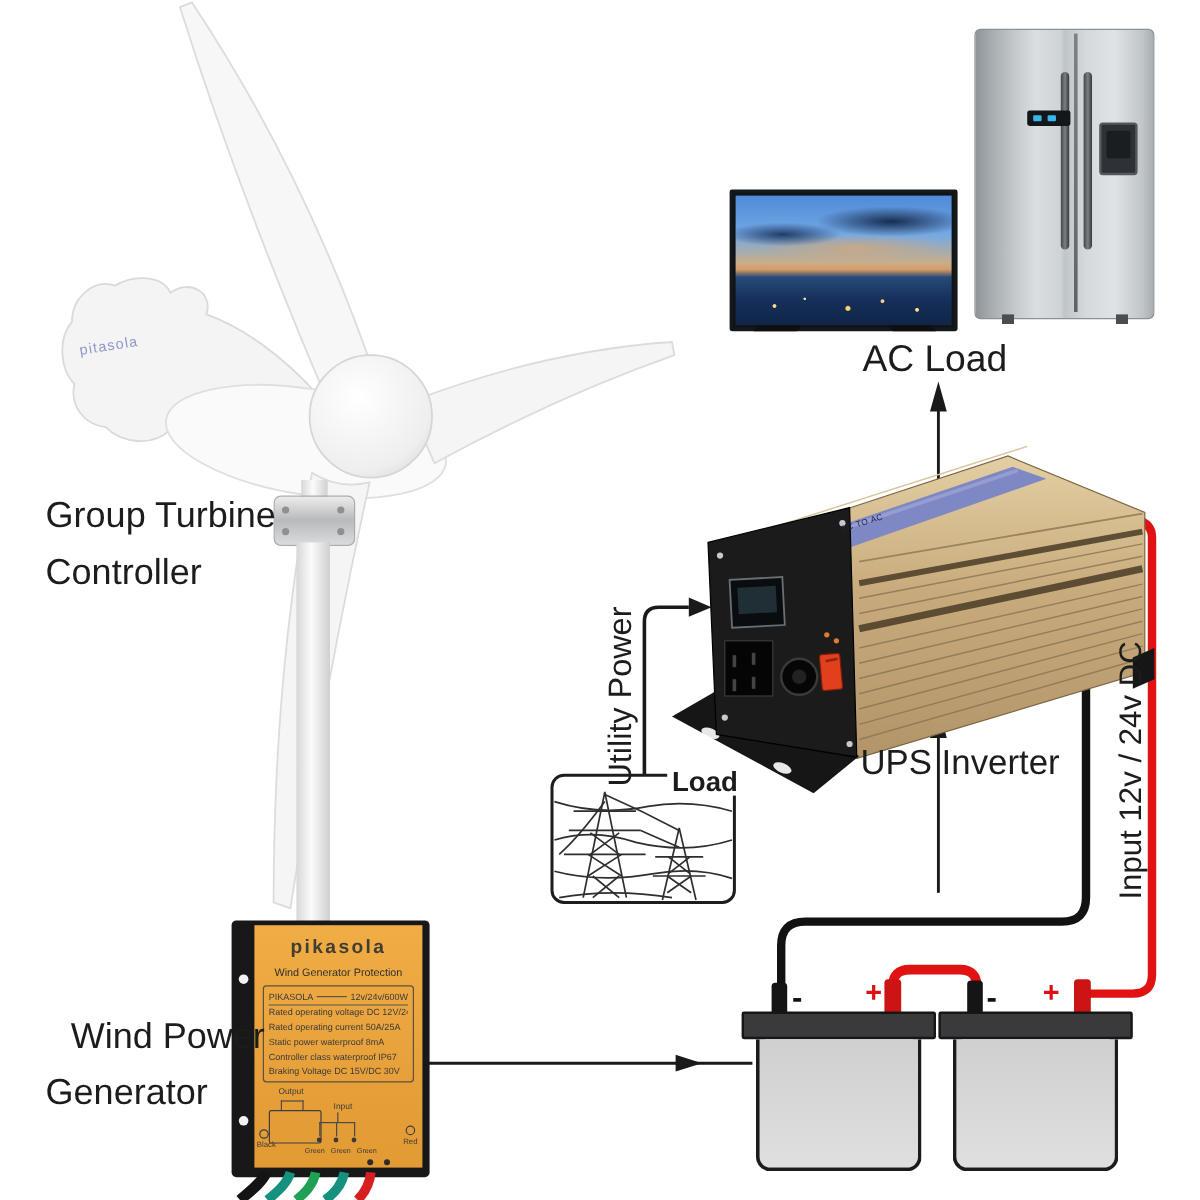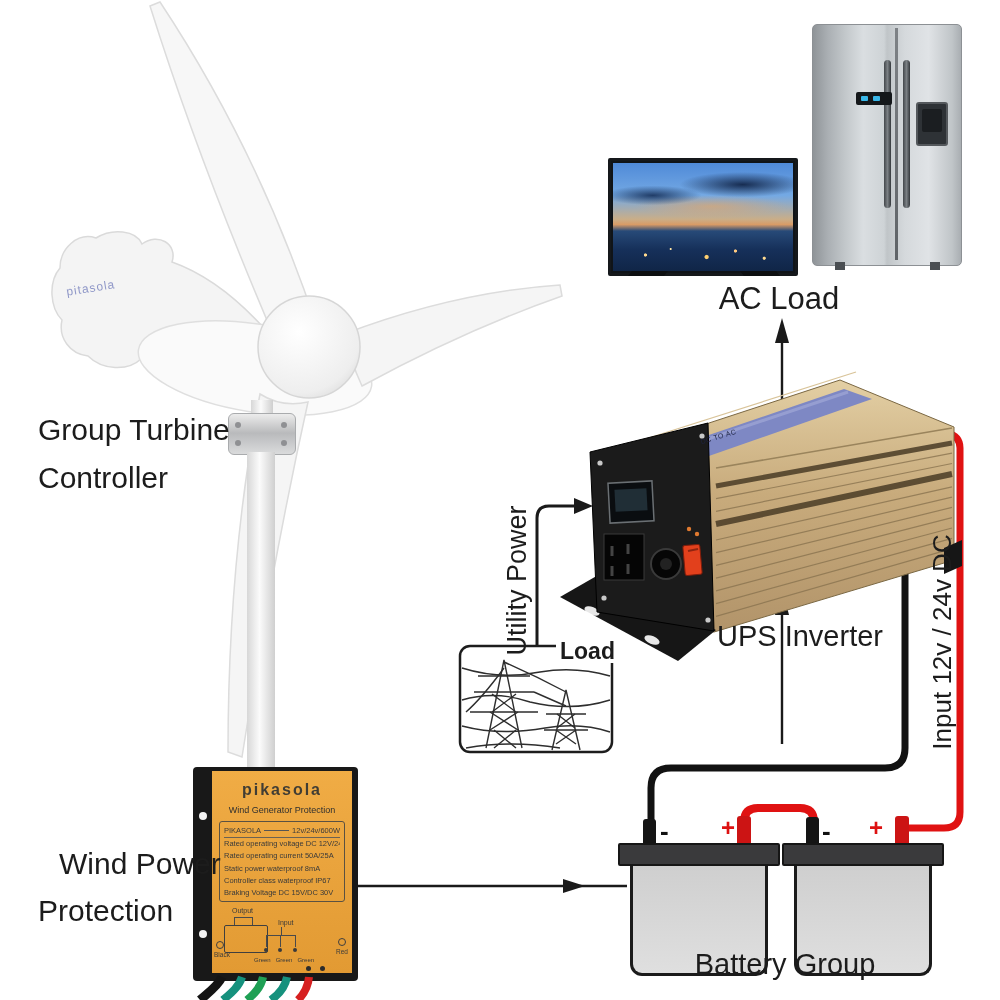--- a/index.html
+++ b/index.html
@@ -309,22 +309,21 @@
   <div class="bat-body" style="left:630px;top:866px;"></div>
   <div class="bat-body" style="left:794px;top:866px;"></div>
   <div class="sign minus" style="left:660px;top:818px;">-</div>
   <div class="sign plus" style="left:721px;top:816px;">+</div>
   <div class="sign minus" style="left:822px;top:818px;">-</div>
   <div class="sign plus" style="left:869px;top:816px;">+</div>
 
   <div class="lbl" style="left:38px;top:415px;">Group Turbine</div>
   <div class="lbl" style="left:38px;top:463px;">Controller</div>
   <div class="lbl" style="left:38px;top:849px;margin-left:21px;">Wind Power</div>
-  <div class="lbl" style="left:38px;top:896px;">Protection</div>
+  <div class="lbl" style="left:38px;top:896px;">Generator</div>
   <div class="lbl" style="left:690px;top:622px;width:220px;text-align:center;font-size:29px;">UPS Inverter</div>
   <div class="lbl" style="left:698px;top:283px;width:162px;text-align:center;font-size:31px;">AC Load</div>
-  <div class="lbl" style="left:660px;top:950px;width:250px;text-align:center;font-size:29px;">Battery Group</div>
   <div class="lbl" style="left:556px;top:640px;font-size:23px;font-weight:bold;background:#fff;padding:0 4px;">Load</div>
   <div class="vlbl" style="left:397px;top:567px;width:240px;font-size:27px;">Utility Power</div>
   <div class="vlbl" style="left:812px;top:629px;width:260px;font-size:26px;">Input 12v / 24v DC</div>
   <div class="lbl" id="fin-brand">pitasola</div>
 
 </div>
 
 </body></html>

